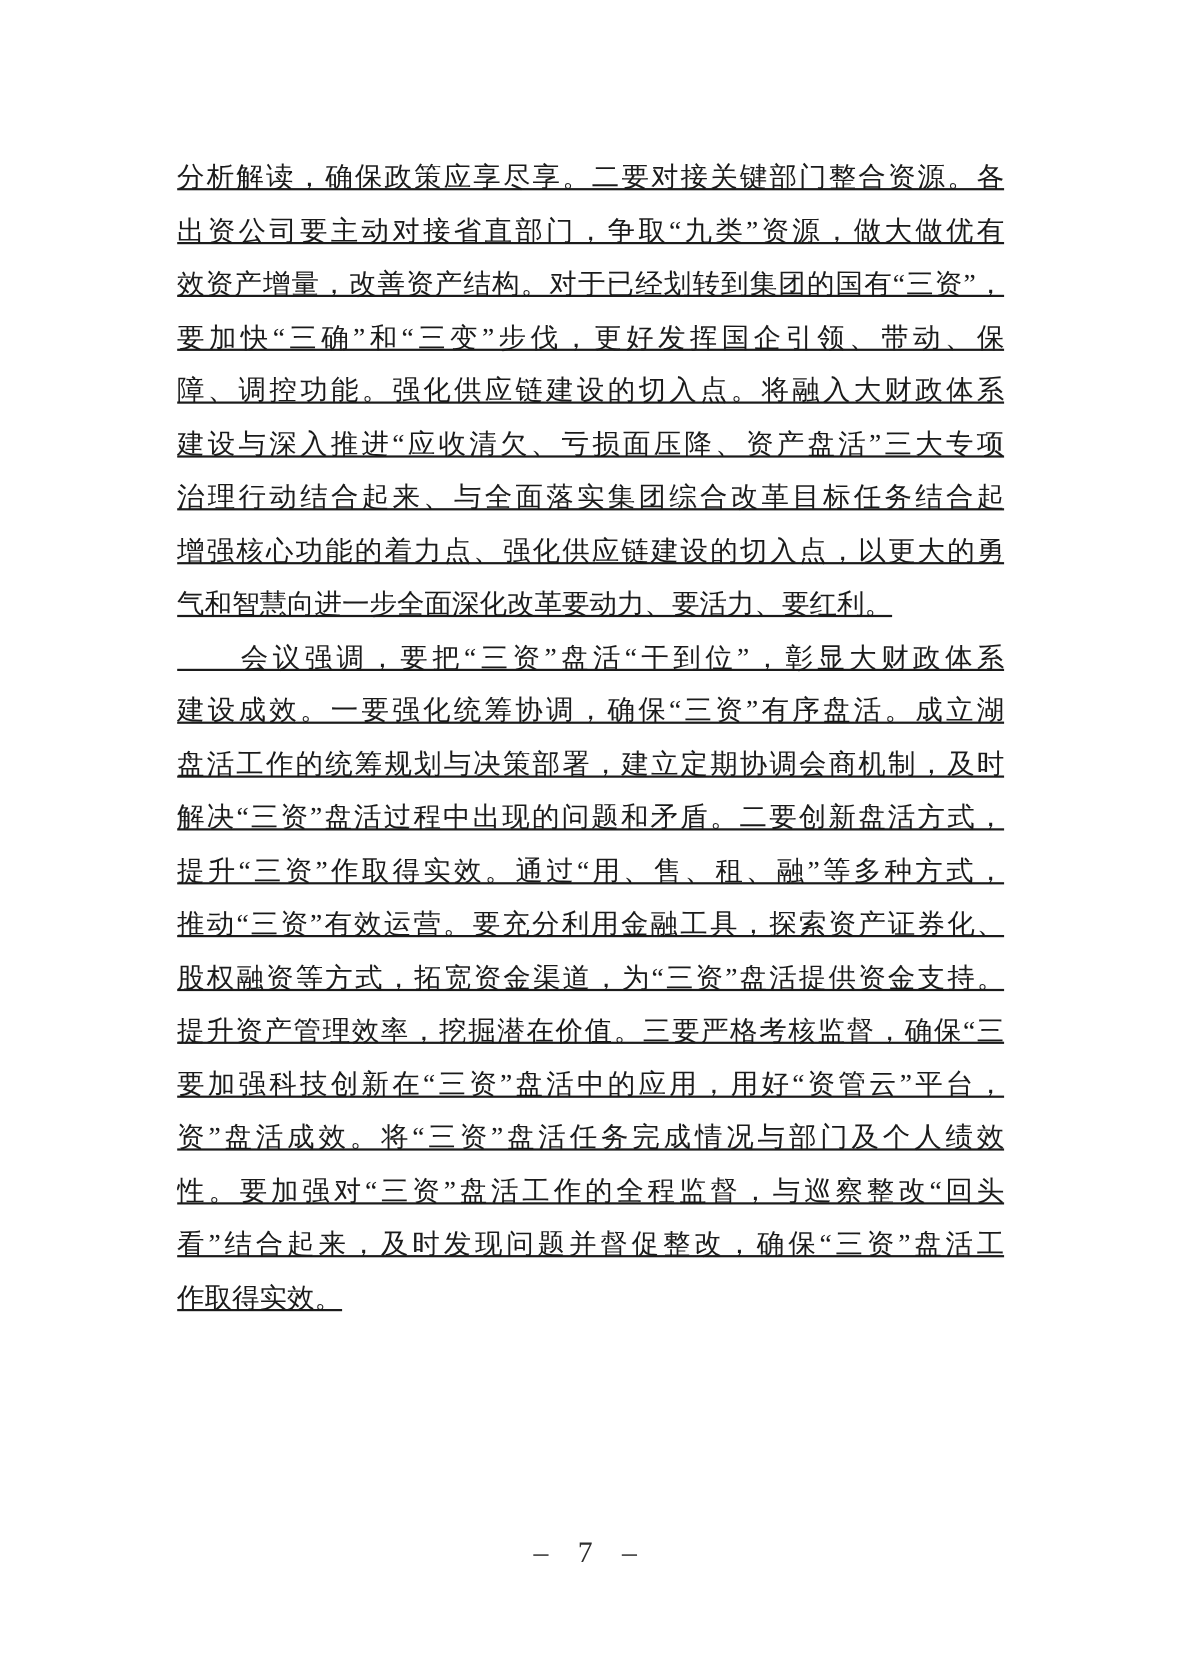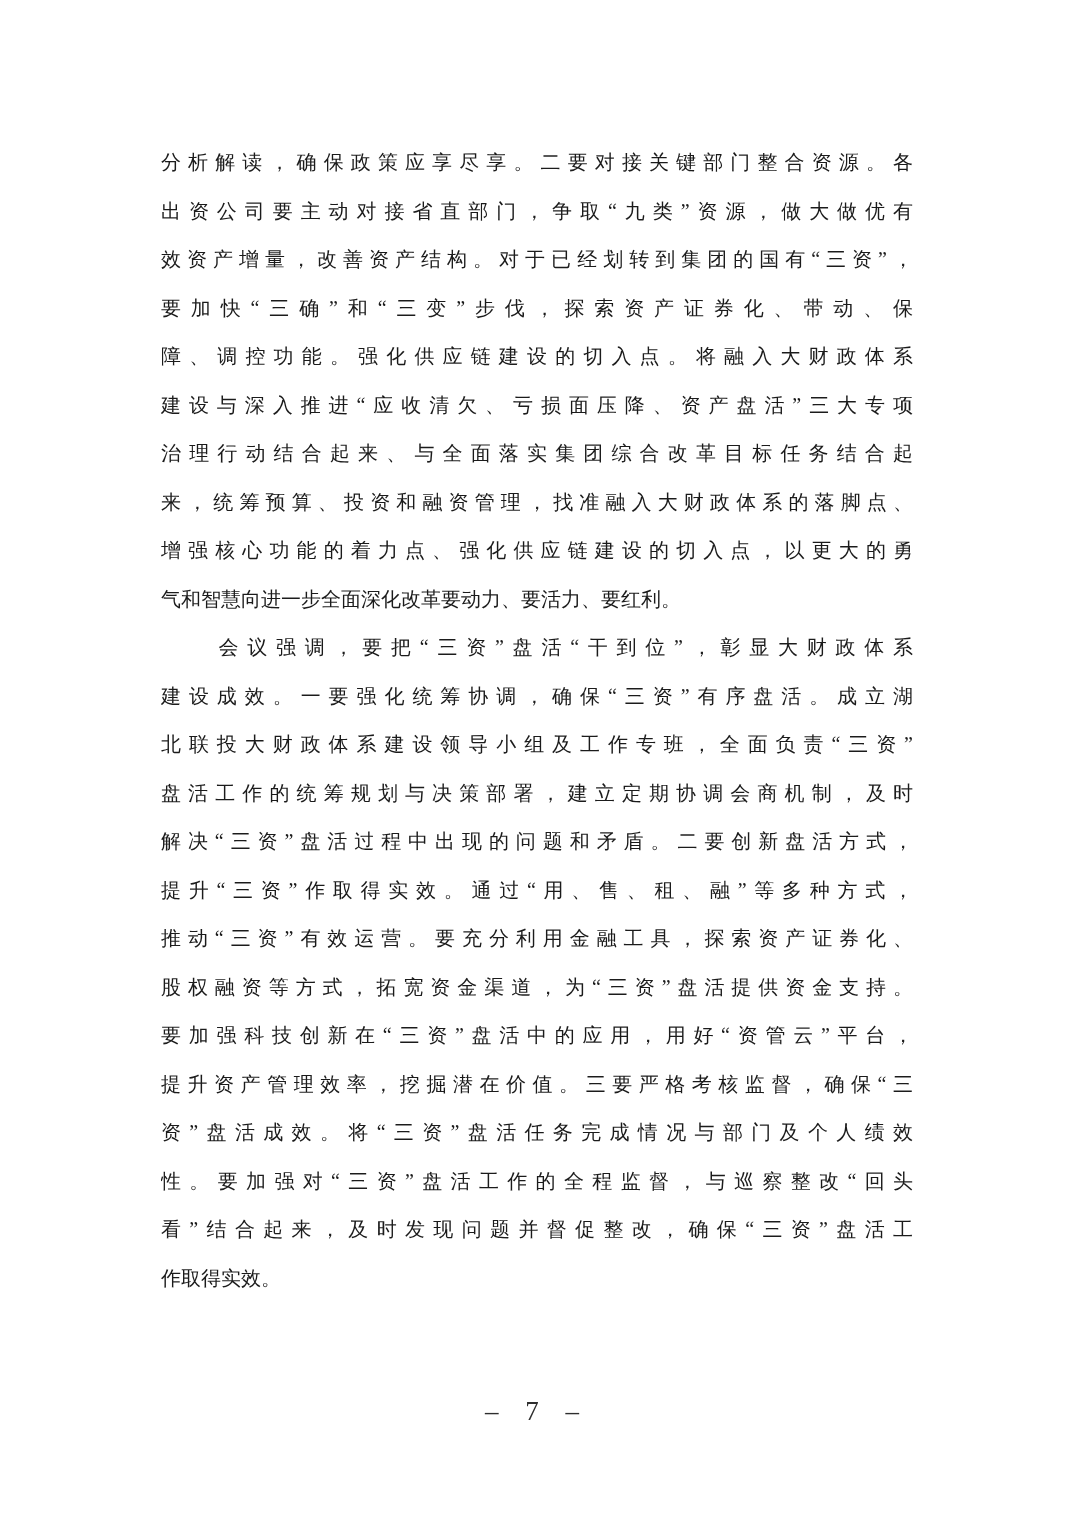--- a/index.html
+++ b/index.html
@@ -26,25 +26,26 @@
     top: 138px;
     width: 752px;
   }
   .paragraph {
     margin: 0;
     padding: 0;
   }
   .text-line {
     height: 48.5px;
     line-height: 48.5px;
-    font-size: 20px;
+    font-size: 25px;
     text-align: justify;
     text-align-last: justify;
     overflow: hidden;
     letter-spacing: 0;
+    text-decoration: underline;
   }
   .text-line.para-last {
     text-align: right;
     text-align-last: left;
   }
   .footer {
     position: absolute;
     left: 0;
     top: 1396px;
     width: 100%;
@@ -58,39 +59,37 @@
 </style>
 </head>
 <body>
 
 <div class="page">
   <div class="text-body">
       <div class="paragraph">
         <div class="text-line">分析解读，确保政策应享尽享。二要对接关键部门整合资源。各</div>
         <div class="text-line">出资公司要主动对接省直部门，争取“九类”资源，做大做优有</div>
         <div class="text-line">效资产增量，改善资产结构。对于已经划转到集团的国有“三资”，</div>
-        <div class="text-line">要加快“三确”和“三变”步伐，探索资产证券化、带动、保</div>
+        <div class="text-line">要加快“三确”和“三变”步伐，更好发挥国企引领、带动、保</div>
         <div class="text-line">障、调控功能。强化供应链建设的切入点。将融入大财政体系</div>
         <div class="text-line">建设与深入推进“应收清欠、亏损面压降、资产盘活”三大专项</div>
         <div class="text-line">治理行动结合起来、与全面落实集团综合改革目标任务结合起</div>
-        <div class="text-line">来，统筹预算、投资和融资管理，找准融入大财政体系的落脚点、</div>
         <div class="text-line">增强核心功能的着力点、强化供应链建设的切入点，以更大的勇</div>
         <div class="text-line para-last">气和智慧向进一步全面深化改革要动力、要活力、要红利。</div>
       </div>
       <div class="paragraph">
         <div class="text-line">　　会议强调，要把“三资”盘活“干到位”，彰显大财政体系</div>
         <div class="text-line">建设成效。一要强化统筹协调，确保“三资”有序盘活。成立湖</div>
-        <div class="text-line">北联投大财政体系建设领导小组及工作专班，全面负责“三资”</div>
         <div class="text-line">盘活工作的统筹规划与决策部署，建立定期协调会商机制，及时</div>
         <div class="text-line">解决“三资”盘活过程中出现的问题和矛盾。二要创新盘活方式，</div>
         <div class="text-line">提升“三资”作取得实效。通过“用、售、租、融”等多种方式，</div>
         <div class="text-line">推动“三资”有效运营。要充分利用金融工具，探索资产证券化、</div>
         <div class="text-line">股权融资等方式，拓宽资金渠道，为“三资”盘活提供资金支持。</div>
+        <div class="text-line">提升资产管理效率，挖掘潜在价值。三要严格考核监督，确保“三</div>
         <div class="text-line">要加强科技创新在“三资”盘活中的应用，用好“资管云”平台，</div>
-        <div class="text-line">提升资产管理效率，挖掘潜在价值。三要严格考核监督，确保“三</div>
         <div class="text-line">资”盘活成效。将“三资”盘活任务完成情况与部门及个人绩效</div>
         <div class="text-line">性。要加强对“三资”盘活工作的全程监督，与巡察整改“回头</div>
         <div class="text-line">看”结合起来，及时发现问题并督促整改，确保“三资”盘活工</div>
         <div class="text-line para-last">作取得实效。</div>
       </div>
     </div>
   <div class="footer">
     <span class="page-number">– 7 –</span>
   </div>
 </div>

